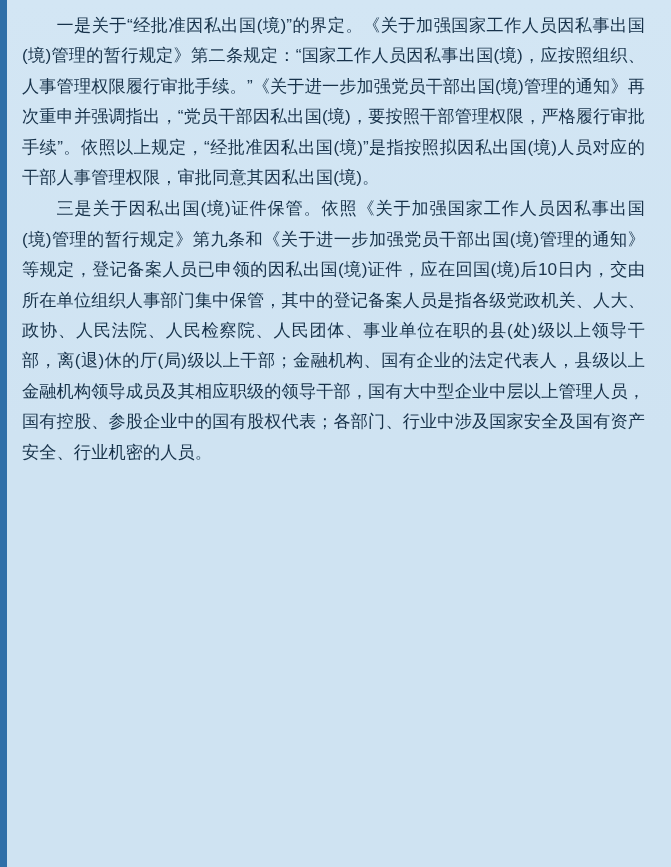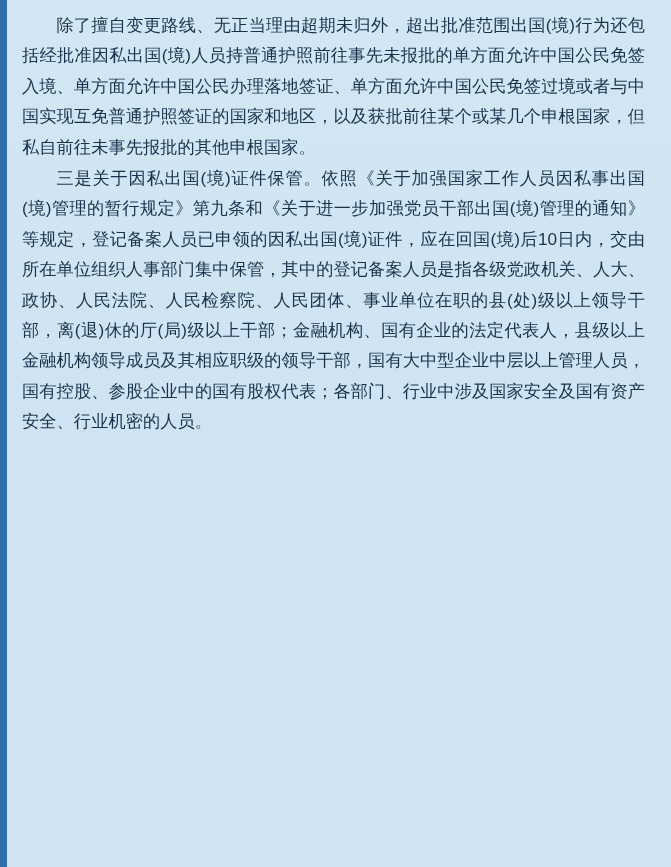--- a/index.html
+++ b/index.html
@@ -44,16 +44,16 @@
     letter-spacing: 0.1px;
     font-weight: 500;
   }
 </style>
 </head>
 <body>
 
 <div id="page">
   <div class="left-rule"></div>
   <div class="doc-body">
-    <p class="para">除了擅自变更路线、无正当理由超期未归外，超出批准范围出国(境)行为还包括经批准因私出国(境)人员持普通护照前往事先未报批的单方面允许中国公民免签入境、单方面允许中国公民办理落地签证、单方面允许中国公民免签过境或者与中国实现互免普通护照签证的国家和地区，以及获批前往某个或某几个申根国家，但私自前往未事先报批的其他申根国家。</p>
+    <p class="para">一是关于“经批准因私出国(境)”的界定。《关于加强国家工作人员因私事出国(境)管理的暂行规定》第二条规定：“国家工作人员因私事出国(境)，应按照组织、人事管理权限履行审批手续。”《关于进一步加强党员干部出国(境)管理的通知》再次重申并强调指出，“党员干部因私出国(境)，要按照干部管理权限，严格履行审批手续”。依照以上规定，“经批准因私出国(境)”是指按照拟因私出国(境)人员对应的干部人事管理权限，审批同意其因私出国(境)。</p>
     <p class="para">三是关于因私出国(境)证件保管。依照《关于加强国家工作人员因私事出国(境)管理的暂行规定》第九条和《关于进一步加强党员干部出国(境)管理的通知》等规定，登记备案人员已申领的因私出国(境)证件，应在回国(境)后10日内，交由所在单位组织人事部门集中保管，其中的登记备案人员是指各级党政机关、人大、政协、人民法院、人民检察院、人民团体、事业单位在职的县(处)级以上领导干部，离(退)休的厅(局)级以上干部；金融机构、国有企业的法定代表人，县级以上金融机构领导成员及其相应职级的领导干部，国有大中型企业中层以上管理人员，国有控股、参股企业中的国有股权代表；各部门、行业中涉及国家安全及国有资产安全、行业机密的人员。</p>
   </div>
 </div>
 
 </body></html>

